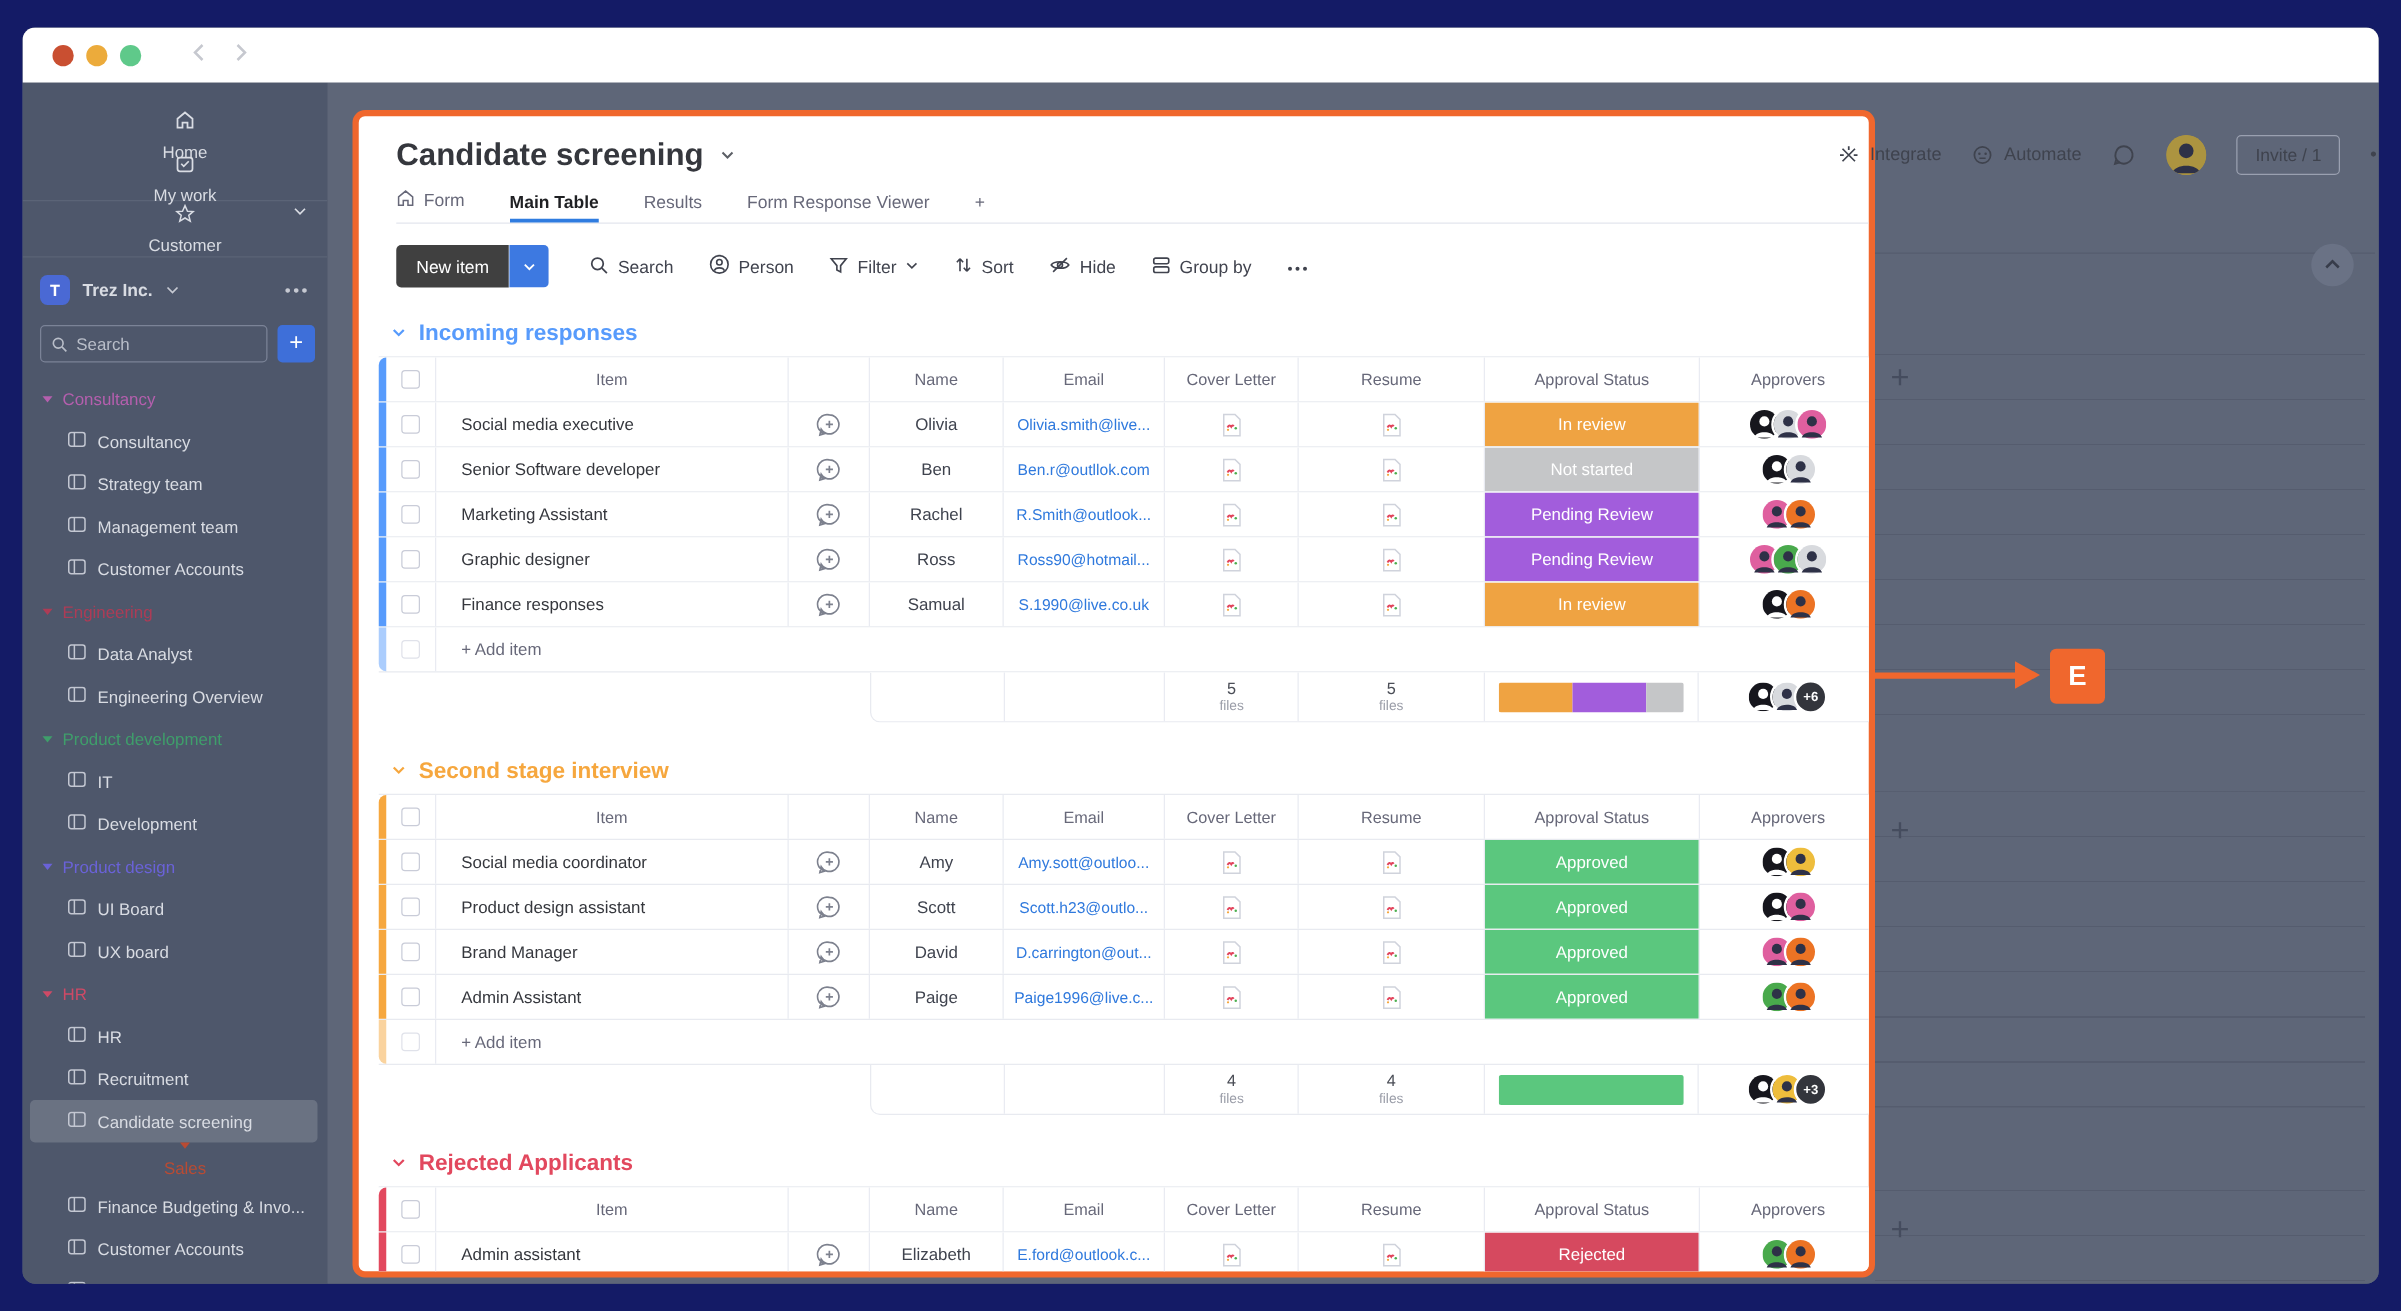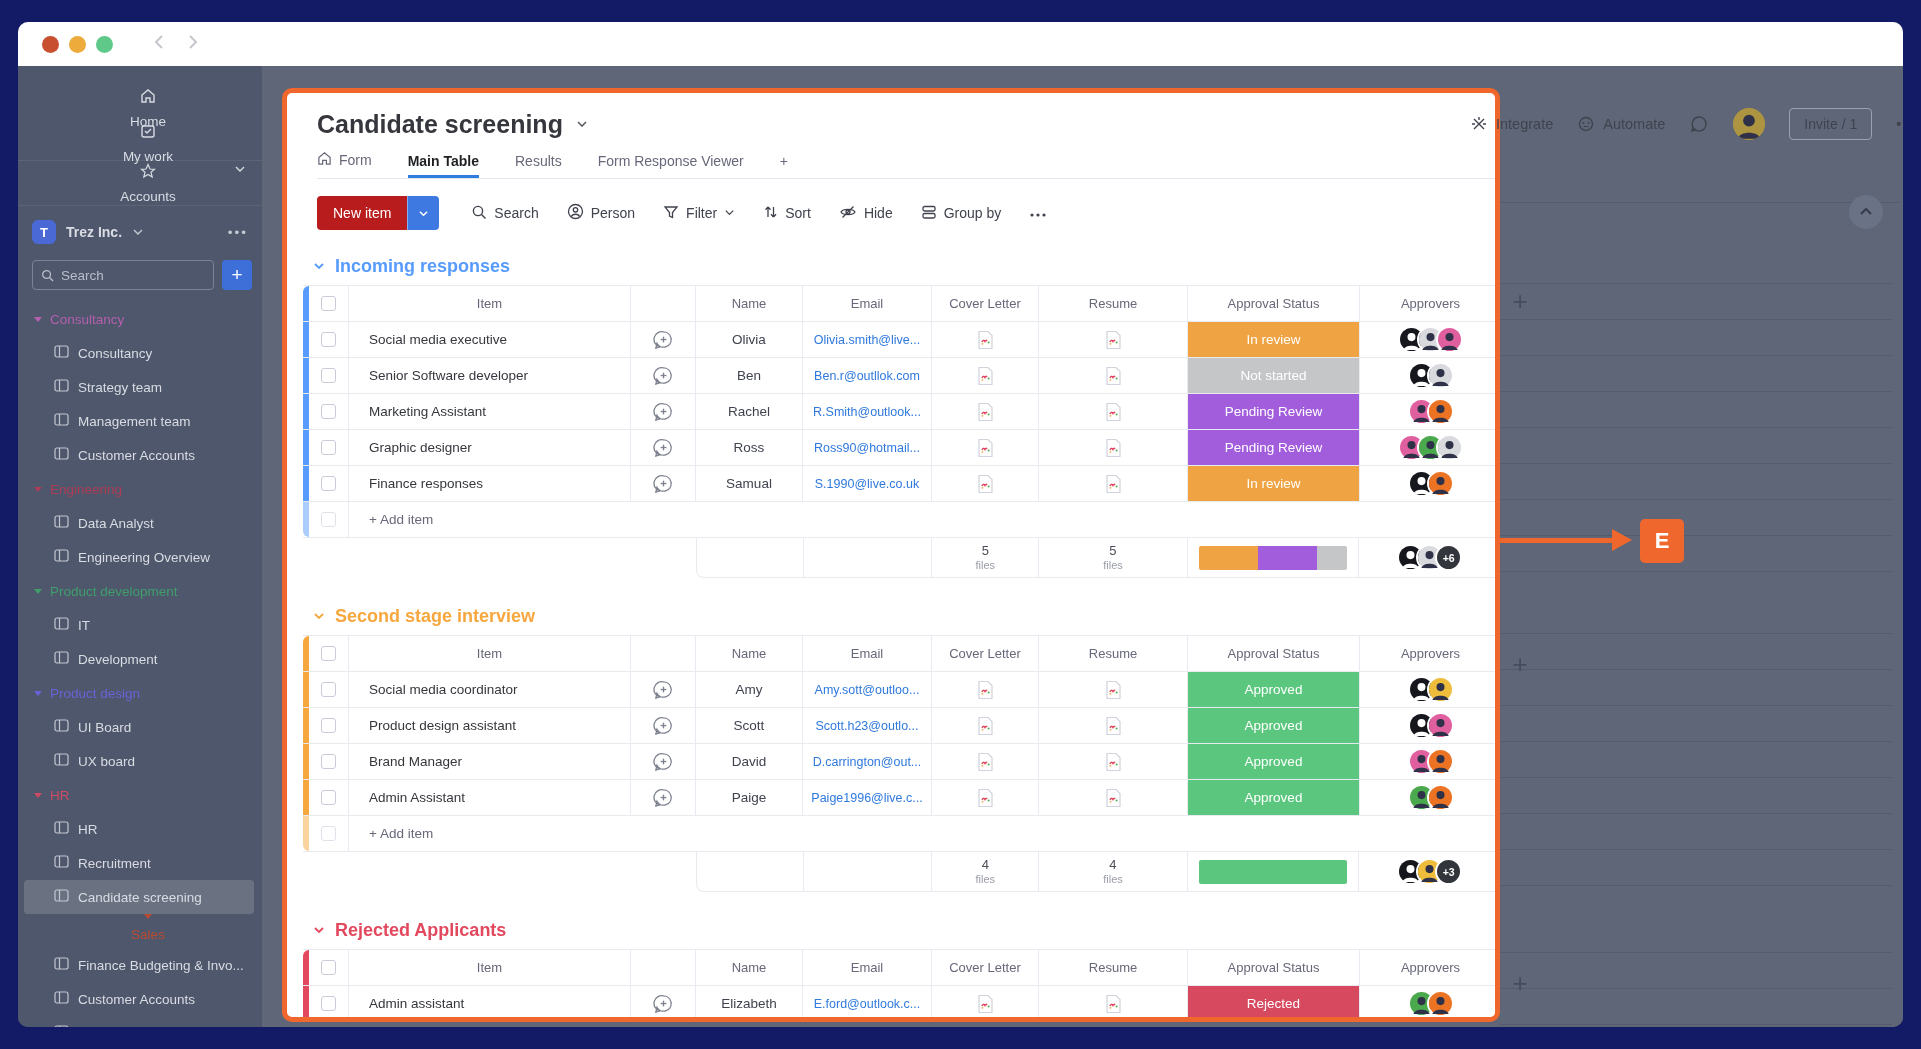--- a/index.html
+++ b/index.html
@@ -64,21 +64,21 @@
                border:5px solid #f0672d; border-radius:10px; z-index:20; overflow:hidden; }
   .panel-header { margin:16px 0 0 30px; height:30px; display:flex; align-items:center; gap:12px;
                   font-size:25px; font-weight:700; color:#35373d; }
   .tabs { margin:6px 0 0 30px; height:34px; display:flex; gap:36px; align-items:flex-end;
           border-bottom:1px solid #e3e6ee; font-size:14px; color:#676879; padding-right:20px; }
   .tab { padding-bottom:9px; display:flex; align-items:center; gap:7px; }
   .tab.active { color:#1f2023; font-weight:700; border-bottom:3px solid #2f7ce0; padding-bottom:6px; }
   .toolbar { margin:16px 0 0 30px; height:36px; display:flex; align-items:center; gap:28px;
              font-size:14px; color:#40434e; }
   .new-item { display:flex; margin-right:4px; }
-  .ni-main { background:#b91c1c; color:#fff; font-size:14px; padding:9px 16px; border-radius:4px 0 0 4px; }
+  .ni-main { background:#404040; color:#fff; font-size:14px; padding:9px 16px; border-radius:4px 0 0 4px; }
   .ni-chev { background:#3d79e1; border-left:1px solid rgba(255,255,255,.4); border-radius:0 4px 4px 0;
              padding:9px 10px; display:flex; align-items:center; }
   .tool { display:flex; align-items:center; gap:7px; }
 
   
   .groups { margin:22px 0 0 16px; }
   .group { margin-bottom:25px; }
   .group-title { height:26px; margin:0 0 6px 10px; display:flex; align-items:center; gap:10px;
                  font-size:18px; font-weight:700; }
   .gtable { border-top:1px solid #e8eaf0; width:1198px; }
@@ -171,21 +171,21 @@
           <rect x="2" y="3" width="12" height="11" rx="2" fill="none" stroke="#d9dce3" stroke-width="1.4"></rect>
           <polyline points="5,8 7,10 11,6" fill="none" stroke="#d9dce3" stroke-width="1.4"></polyline>
         </svg>
       <span>My work</span>
     </div>
     <div class="side-sep"></div>
     <div class="side-item fav-row">
       <svg class="ic" width="16" height="16" viewBox="0 0 16 16">
           <path d="M8 1.5 L10 6 L14.5 6.3 L11 9.3 L12.2 14 L8 11.4 L3.8 14 L5 9.3 L1.5 6.3 L6 6 Z" fill="none" stroke="#d9dce3" stroke-width="1.2"></path>
         </svg>
-      <span>Accounts</span>
+      <span>Customer</span>
       <span class="fav-chev">
         <svg width="12" height="12" viewBox="0 0 12 12">
             <polyline points="2,4 6,8 10,4" fill="none" stroke="#d9dce3" stroke-width="1.4"></polyline>
           </svg></span>
     </div>
     <div class="side-sep"></div>
     <div class="ws-row">
       <span class="ws-badge">T</span>
       <span class="ws-name">Trez Inc.</span>
       <svg width="12" height="12" viewBox="0 0 12 12">

